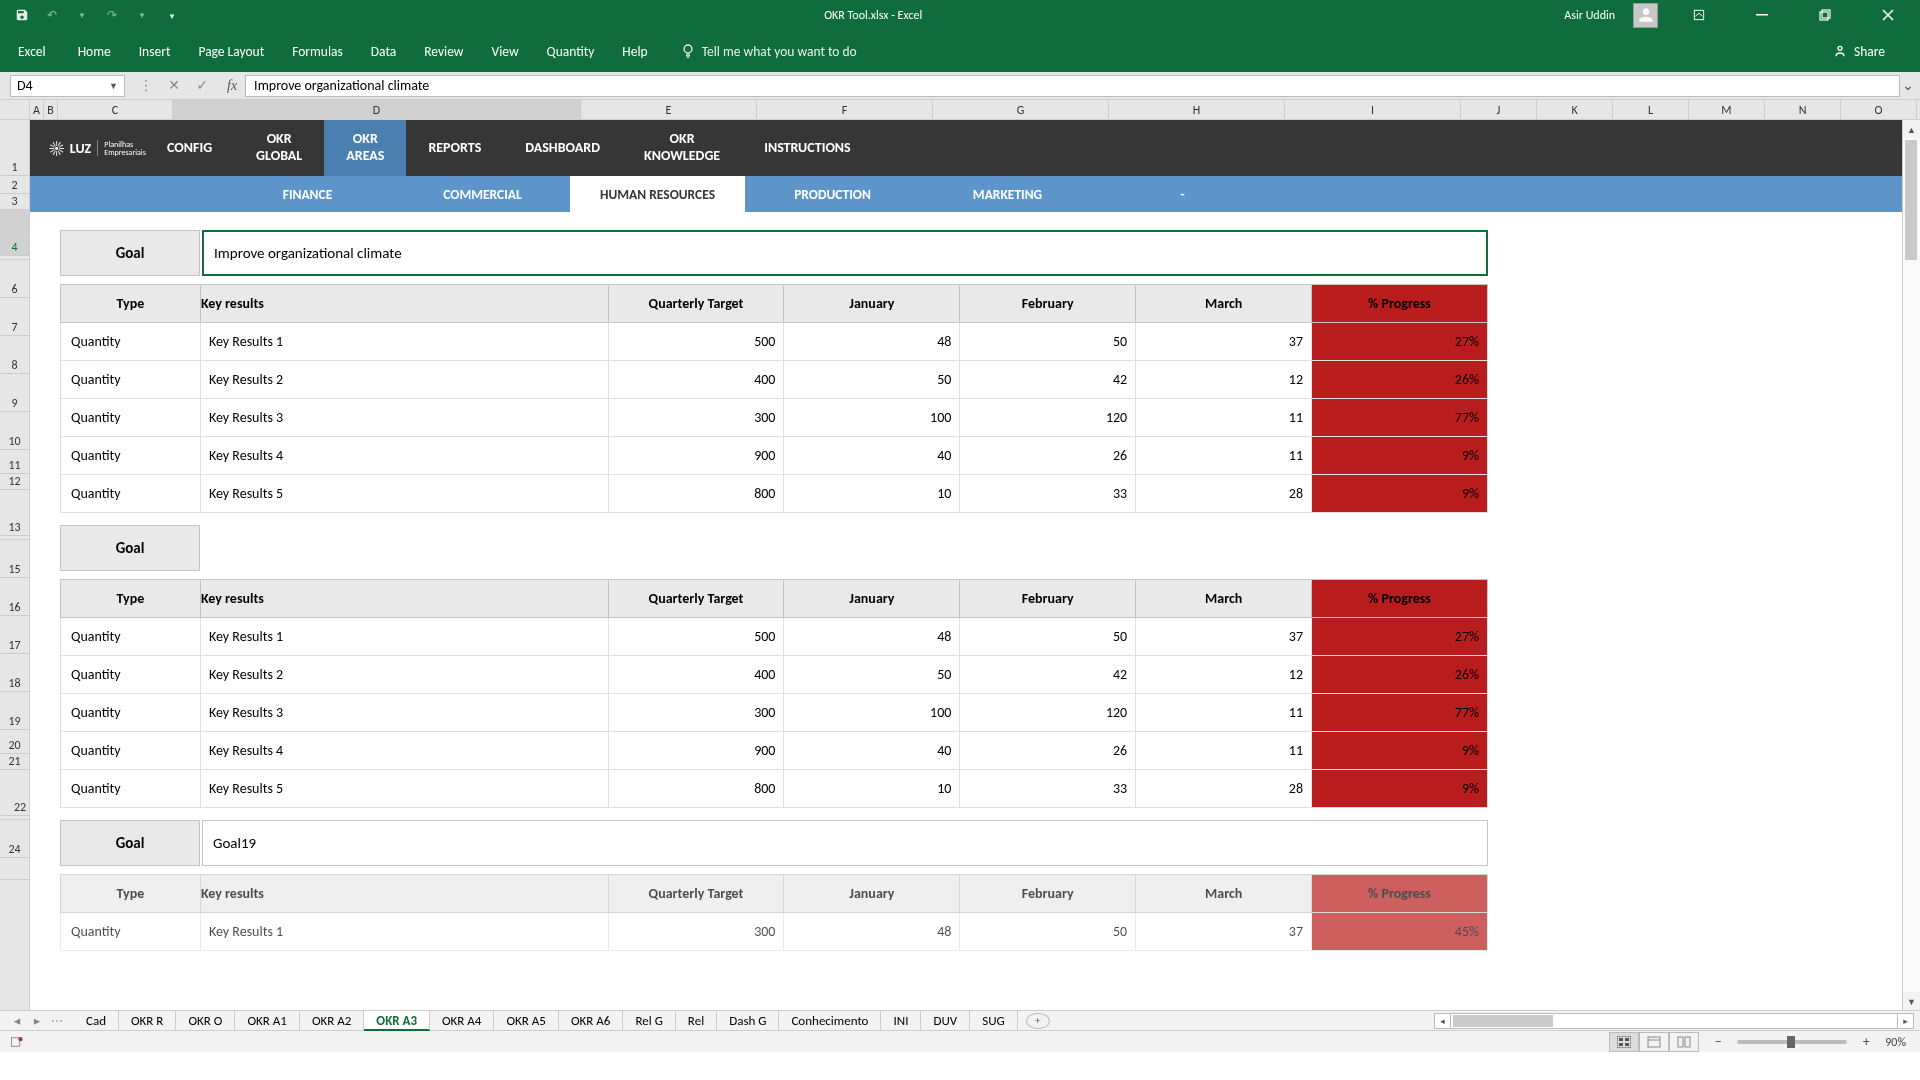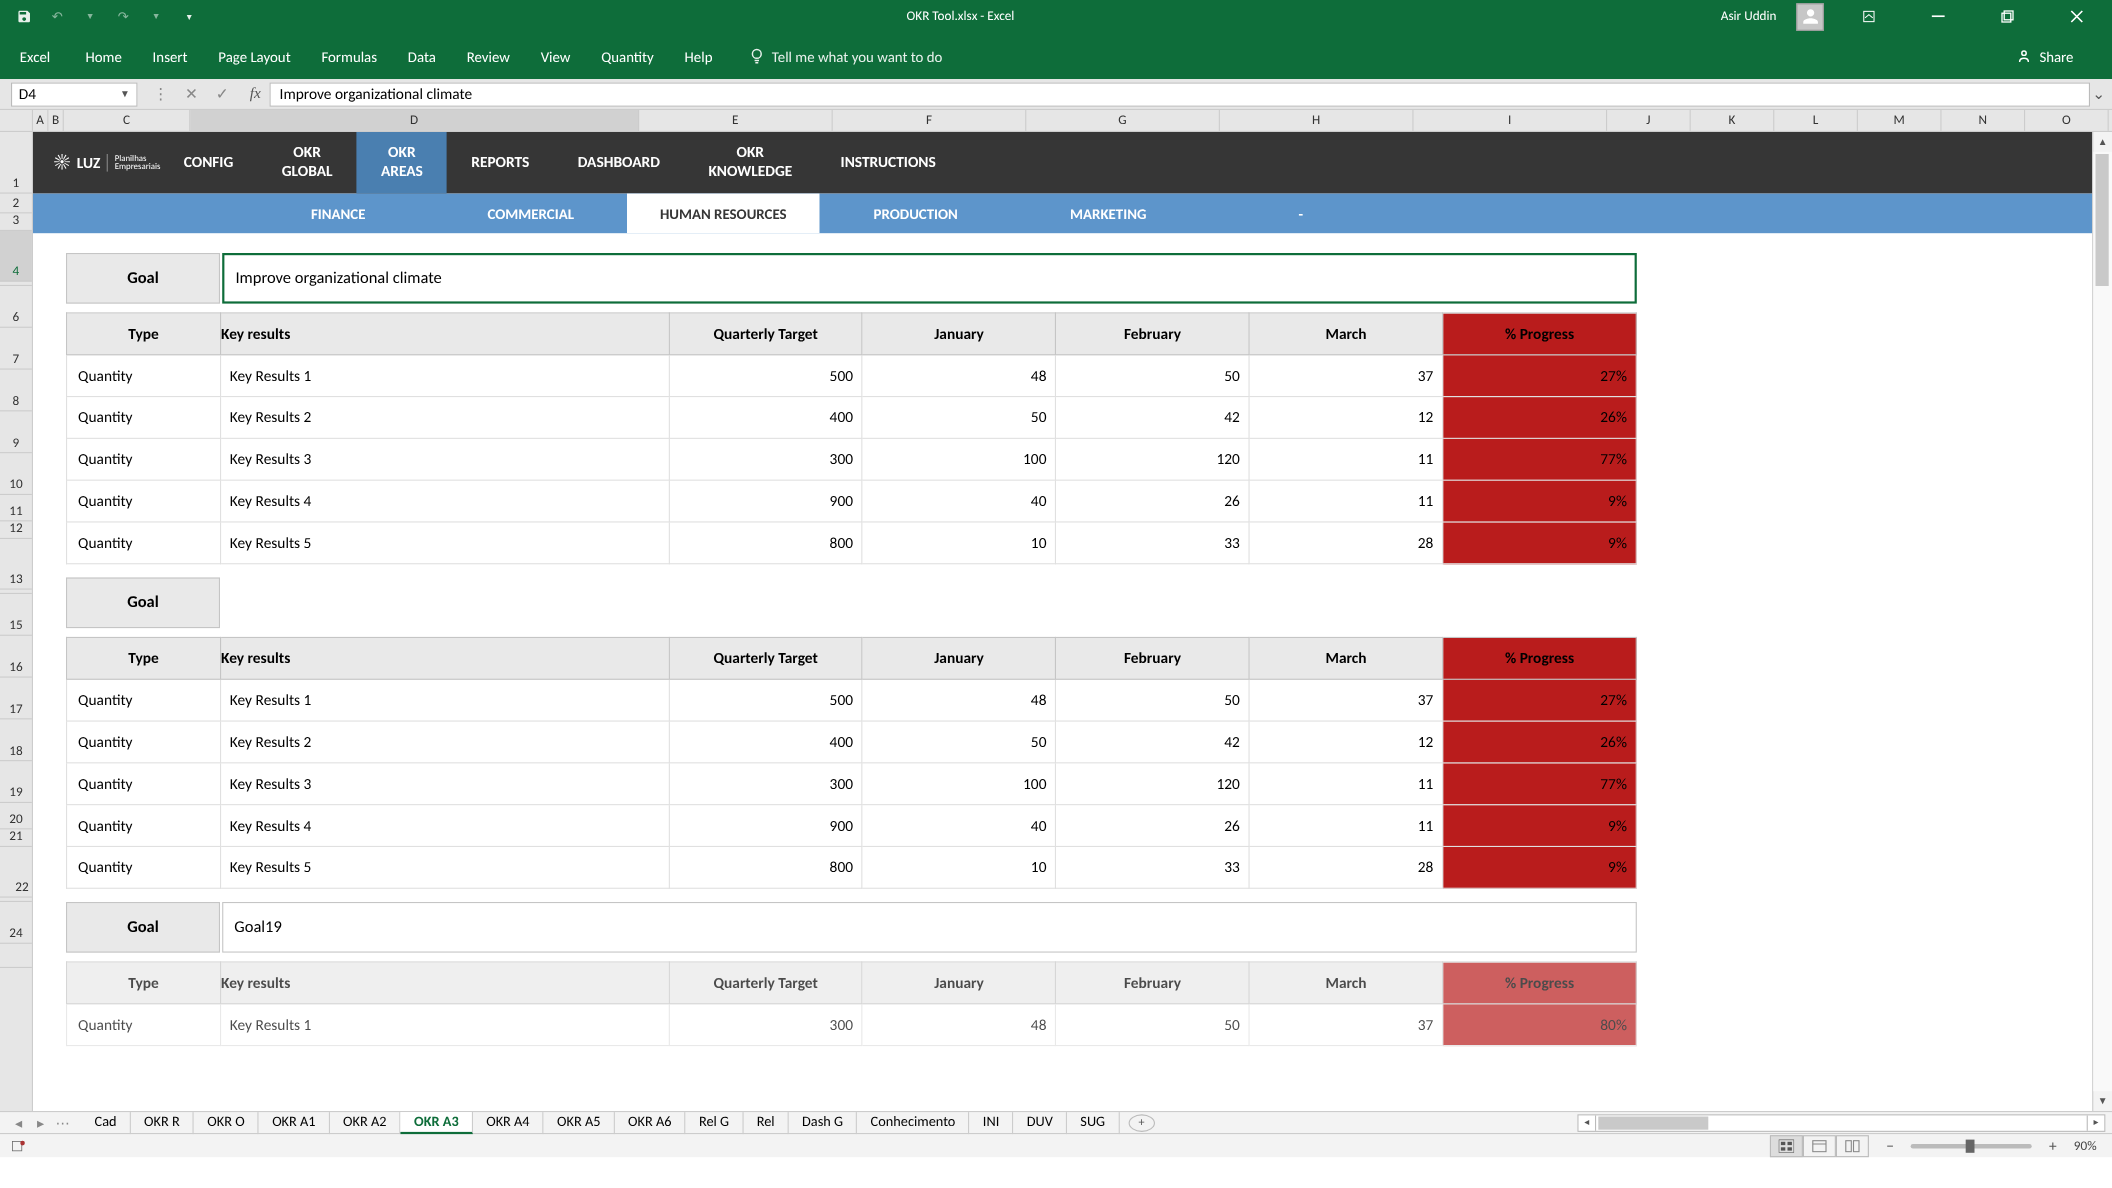--- a/index.html
+++ b/index.html
@@ -418,21 +418,21 @@
   </tr>
           </thead>
           <tbody>
             <tr>
               <td class="type-col" style="text-align:left;padding-left:10px">Quantity</td>
       <td class="kr-col">Key Results 1</td>
       <td class="num">300</td>
       <td class="num">48</td>
       <td class="num">50</td>
       <td class="num">37</td>
-      <td class="num p-col">80%</td>
+      <td class="num p-col">45%</td>
             </tr>
           </tbody>
         </table>
       </div>
     <div class="vscroll">
       <div class="arrow">▲</div>
       <div class="track">
           <div class="thumb"></div>
         </div>
       <div class="arrow">▼</div>

